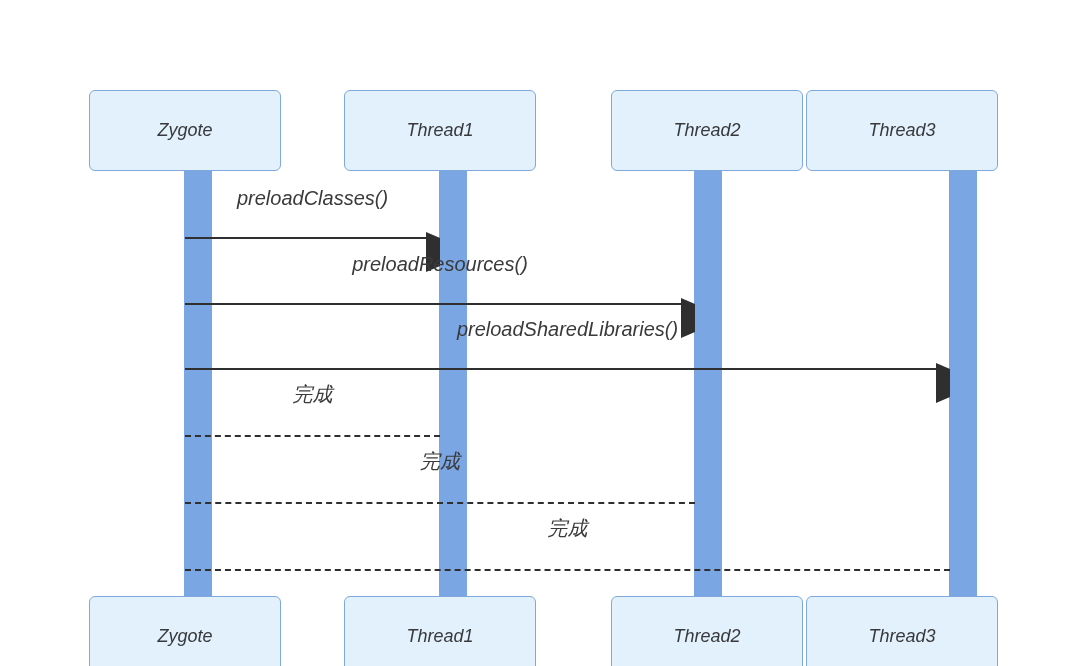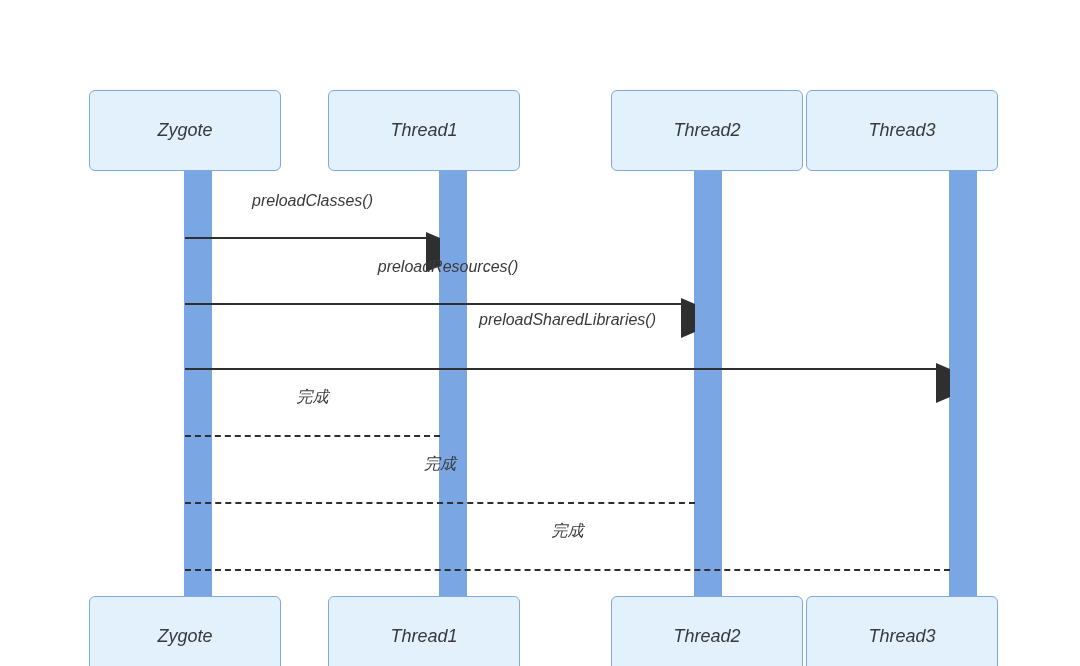--- a/index.html
+++ b/index.html
@@ -39,32 +39,32 @@
     border-radius: 6px;
     display: flex;
     align-items: center;
     justify-content: center;
     font-size: 18px;
     color: #37393d;
   }
   .row-top .actor-box { top: 62px; }
   .row-bottom .actor-box { top: 568px; }
   .actor-box.a0 { left: 61px; }
-  .actor-box.a1 { left: 300px; }
+  .actor-box.a1 { left: 316px; }
   .actor-box.a2 { left: 583px; }
   .actor-box.a3 { left: 778px; }
 
   
   .msg-label {
     position: absolute;
     height: 24px;
     display: flex;
     align-items: flex-end;
     justify-content: center;
-    font-size: 16px;
+    font-size: 20px;
     color: #3a3a3a;
     white-space: nowrap;
   }
   .msg-line {
     position: absolute;
     height: 0;
   }
   .msg-line.solid { border-top: 2px solid #2f2f2f; }
   .msg-line.dashed { border-top: 2px dashed #2f2f2f; }
   .arrow-head {
@@ -74,25 +74,25 @@
     border-top: 6px solid transparent;
     border-bottom: 6px solid transparent;
     border-left: 14px solid #2f2f2f;
   }
 
   
   .m1 .msg-label { left: 157px; width: 255px; top: 168px; }
   .m1 .msg-line  { left: 157px; width: 243px; top: 209px; }
   .m1 .arrow-head { left: 398px; top: 204px; }
   
-  .m2 .msg-label { left: 165px; width: 510px; top: 234px; }
+  .m2 .msg-label { left: 157px; width: 510px; top: 234px; }
   .m2 .msg-line  { left: 157px; width: 498px; top: 275px; }
   .m2 .arrow-head { left: 653px; top: 270px; }
   
-  .m3 .msg-label { left: 157px; width: 765px; top: 287px; }
+  .m3 .msg-label { left: 157px; width: 765px; top: 299px; }
   .m3 .msg-line  { left: 157px; width: 753px; top: 340px; }
   .m3 .arrow-head { left: 908px; top: 335px; }
   
   .m4 .msg-label { left: 157px; width: 255px; top: 366px; }
   .m4 .msg-line  { left: 157px; width: 255px; top: 407px; }
   
   .m5 .msg-label { left: 157px; width: 510px; top: 433px; }
   .m5 .msg-line  { left: 157px; width: 510px; top: 474px; }
   
   .m6 .msg-label { left: 157px; width: 765px; top: 500px; }

